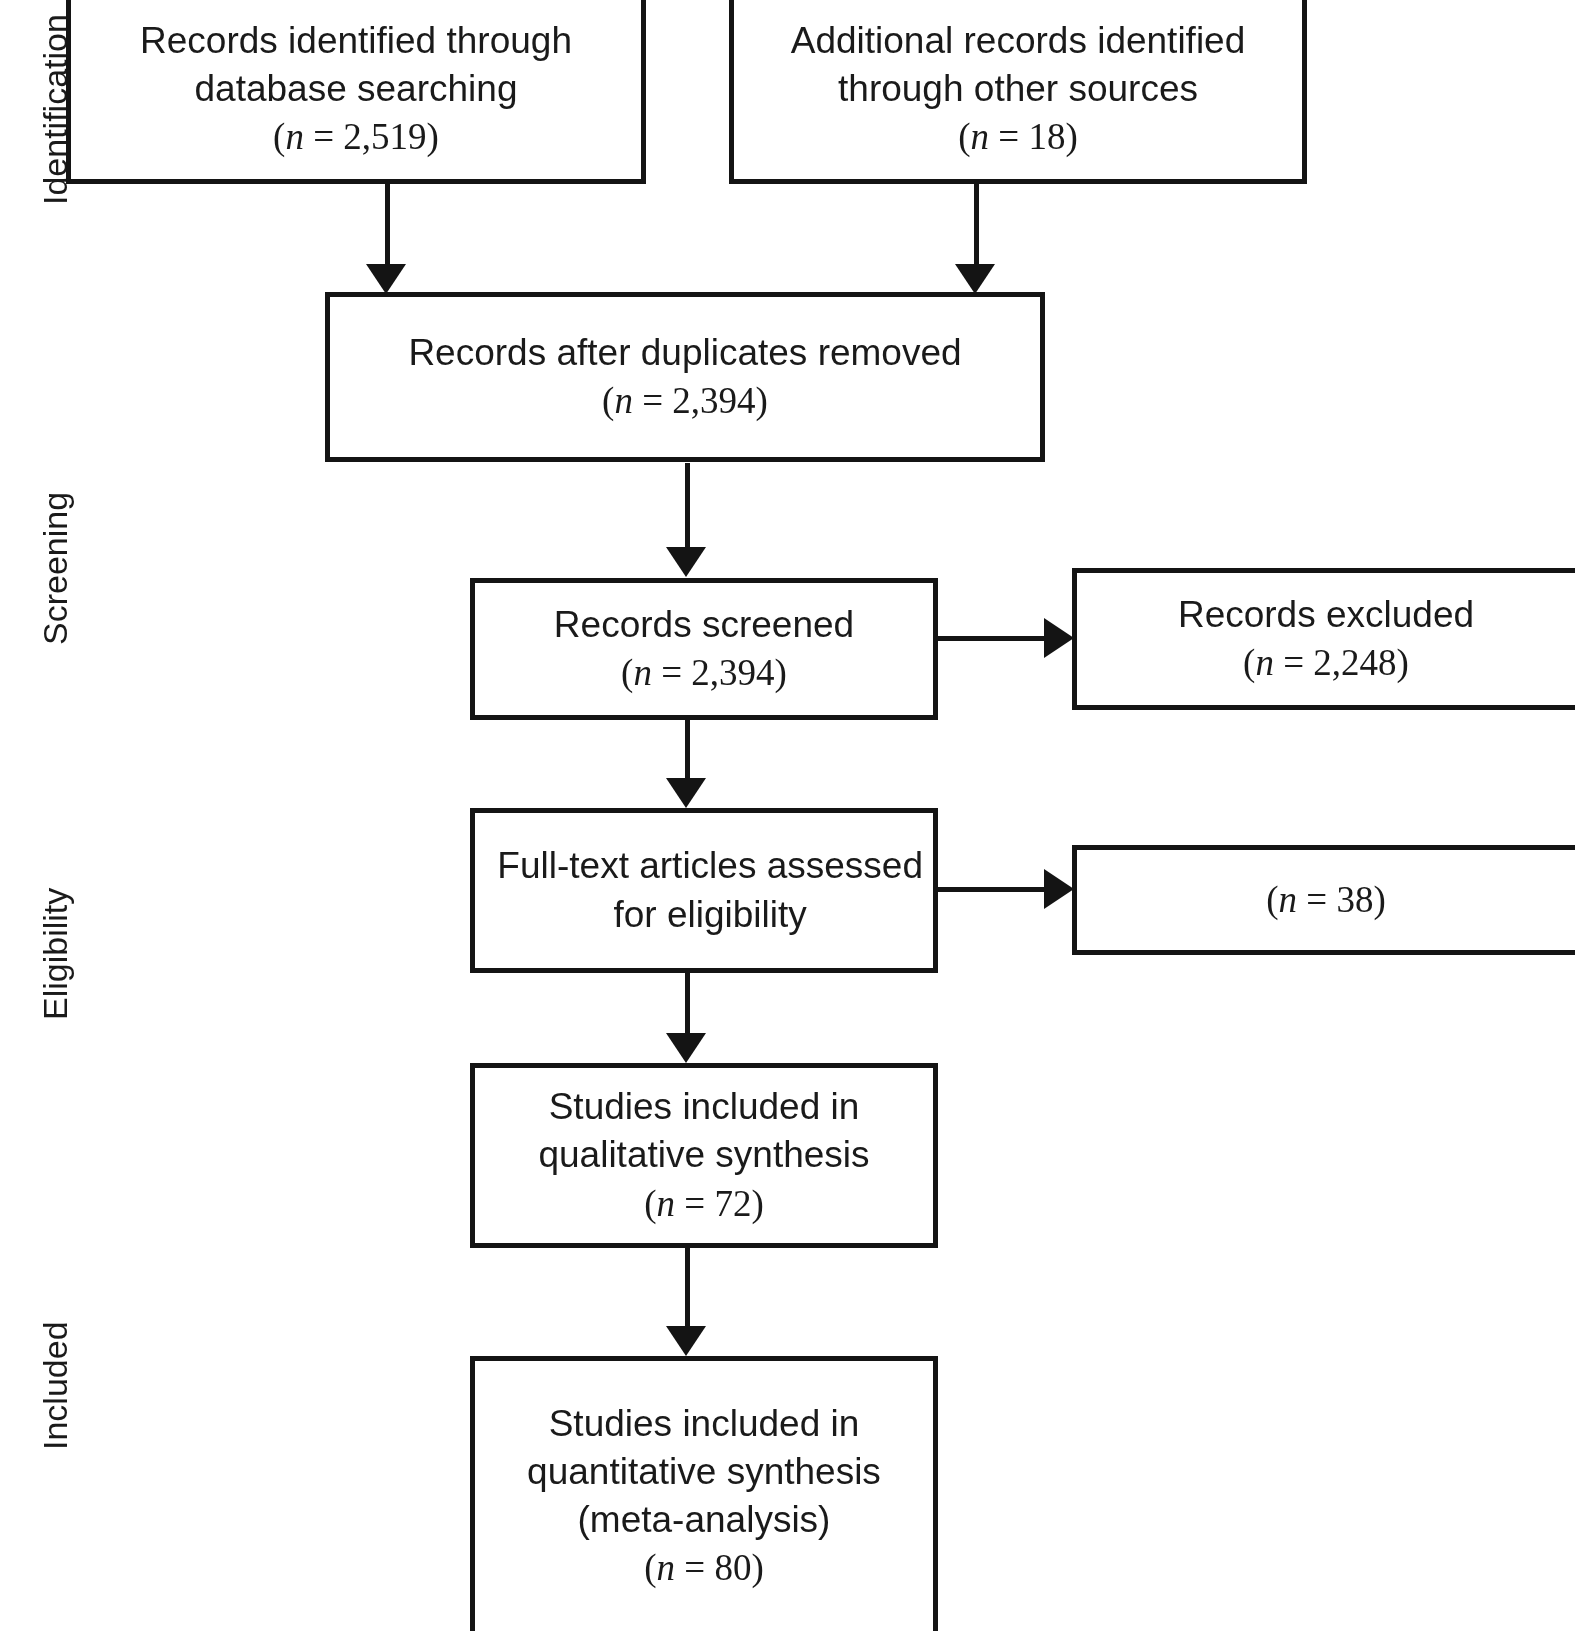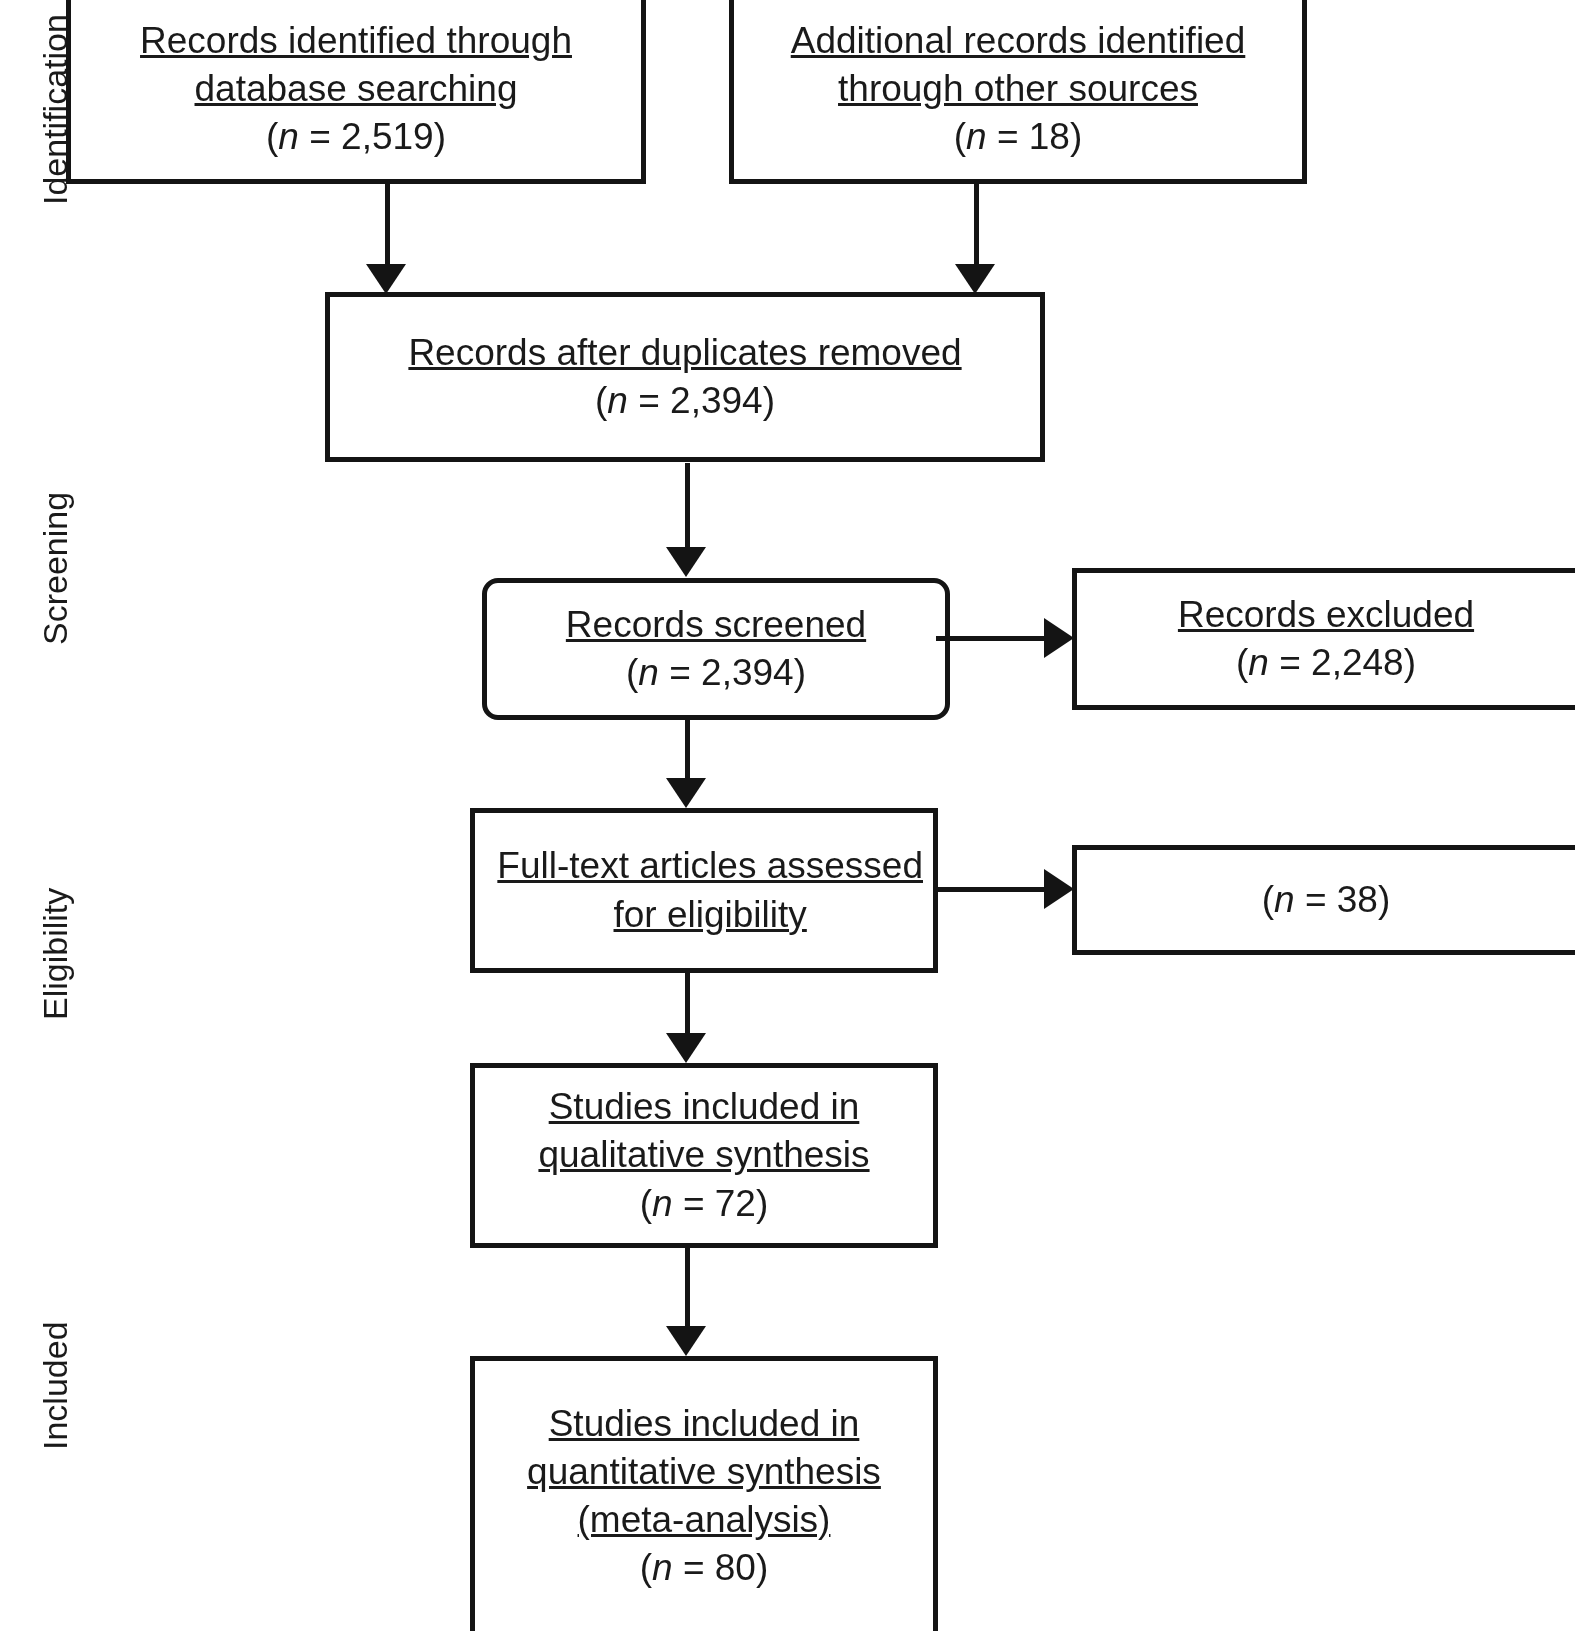--- a/index.html
+++ b/index.html
@@ -46,27 +46,27 @@
     align-items: center;
     justify-content: center;
     text-align: center;
   }
   .flow-box .box-text {
     font-size: 37px;
     line-height: 1.30;
     color: #1a1a1a;
     padding: 0 10px;
     white-space: pre-line;
-    text-decoration: underline;
   }
   .flow-box .box-count {
     font-size: 37px;
     line-height: 1.30;
     color: #1a1a1a;
     white-space: nowrap;
+    font-family: Liberation Serif, serif;
   }
   .flow-box .box-count .n-italic {
     font-style: italic;
   }
   .box-inner {
     display: block;
   }
   
   .conn-v {
     position: absolute;
@@ -141,21 +141,21 @@
   <div class="flow-box" style="left:325px; top:292px; width:720px; height:170px;">
     <div class="box-inner">
       <div class="box-text">Records after duplicates removed</div>
       <div class="box-count">(<span class="n-italic">n</span><span> = </span><span>2,394</span>)</div>
     </div>
   </div>
 
   <div class="conn-v" style="left:685px; top:463px; height:85px;"></div>
   <div class="arrow-down" style="left:666px; top:547px;"></div>
 
-  <div class="flow-box" style="left:482px; top:578px; width:468px; height:142px;border-radius:16px;">
+  <div class="flow-box" style="left:470px; top:578px; width:468px; height:142px;">
     <div class="box-inner">
       <div class="box-text">Records screened</div>
       <div class="box-count">(<span class="n-italic">n</span><span> = </span><span>2,394</span>)</div>
     </div>
   </div>
 
   <div class="conn-h" style="left:936px; top:636px; width:110px;"></div>
   <div class="arrow-right" style="left:1044px; top:618px;"></div>
 
   <div class="flow-box" style="left:1072px; top:568px; width:508px; height:142px;">

